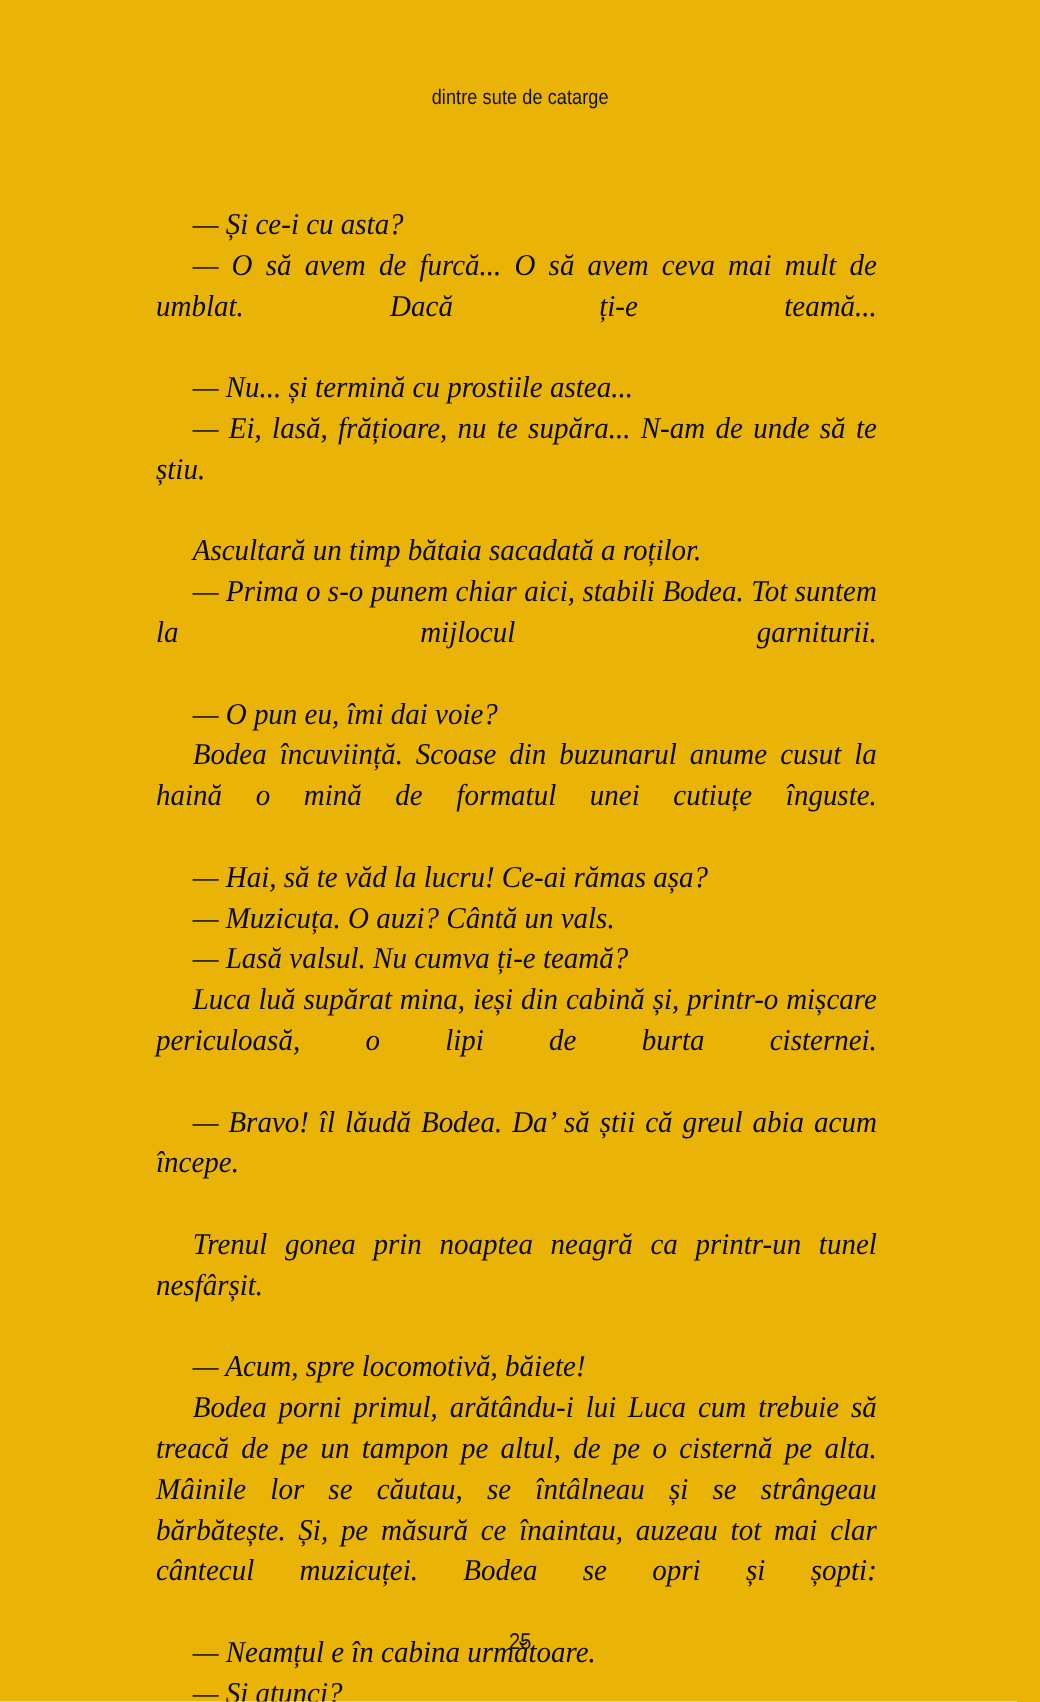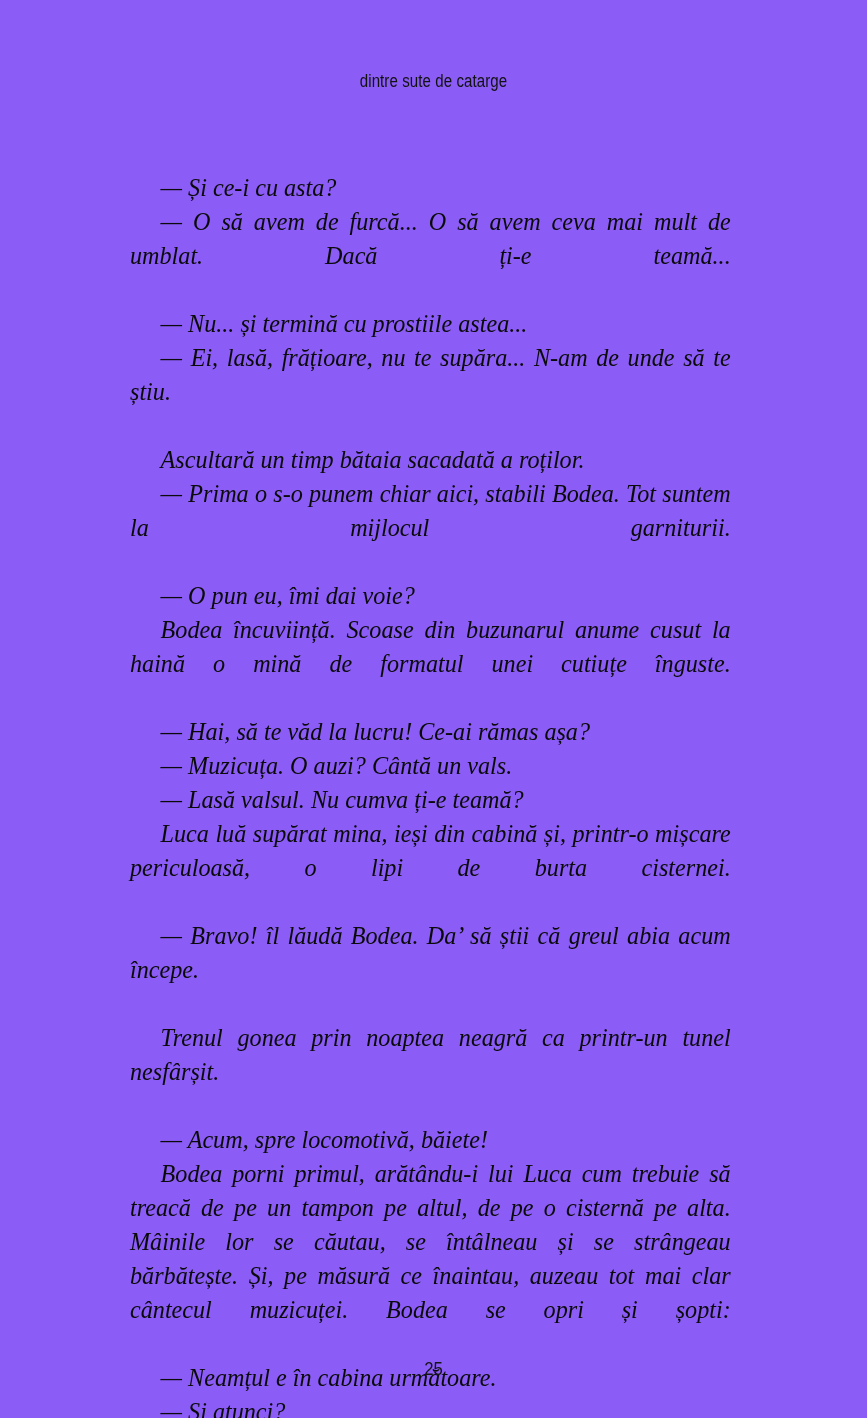--- a/index.html
+++ b/index.html
@@ -12,21 +12,21 @@
     background: #ffffff;
     font-family: "Liberation Serif", "DejaVu Serif", serif;
     color: #0a0a0a;
     position: relative;
     overflow: hidden;
   }
 
   .page {
     position: absolute;
     inset: 0;
-    background: #8b5cf6;
+    background: #eab308;
   }
 
   
   .running-header {
     position: absolute;
     top: 71px;
     left: 0;
     width: 867px;
     text-align: center;
     font-family: "Liberation Sans Narrow", "Liberation Sans", sans-serif;

